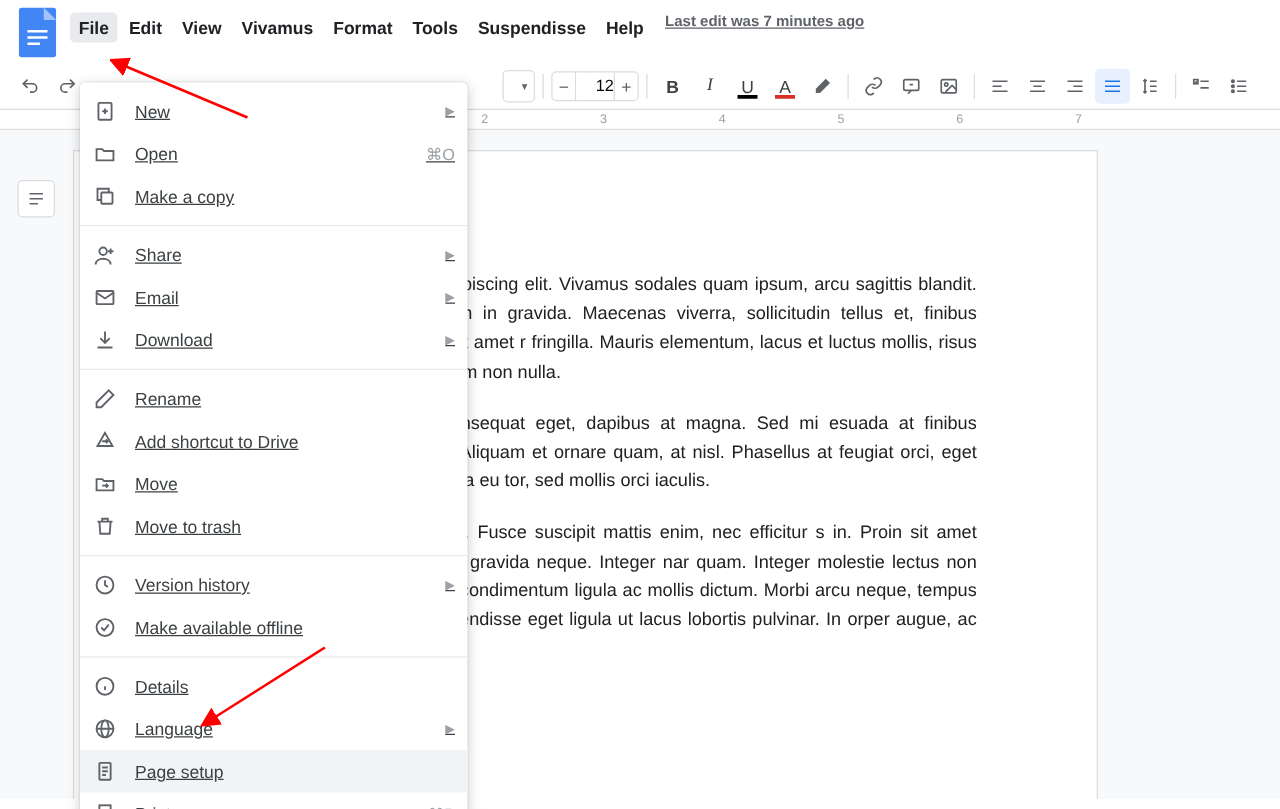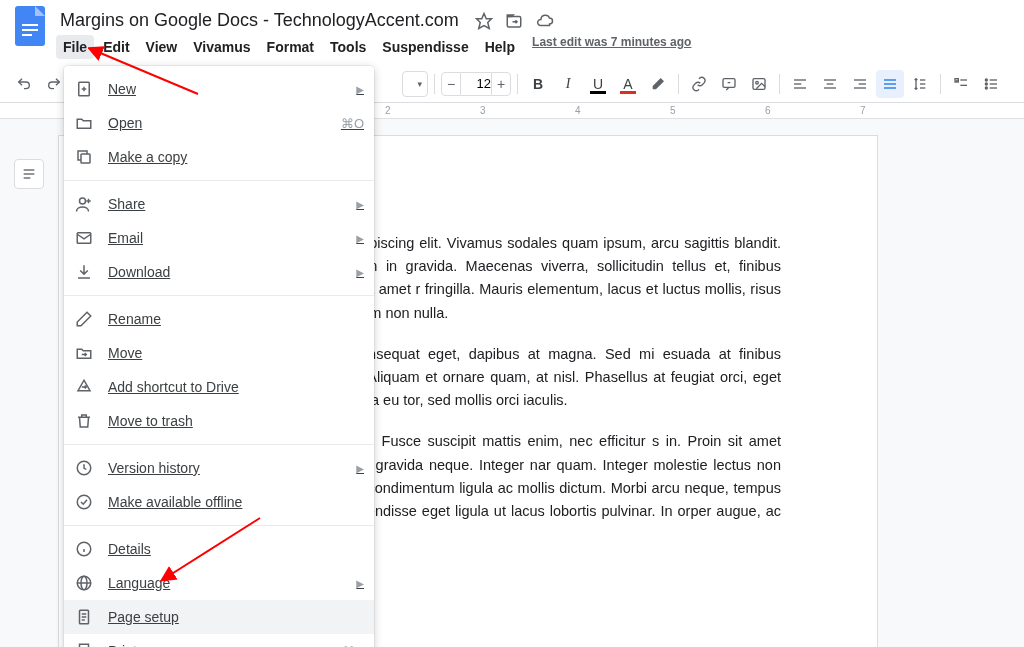--- a/index.html
+++ b/index.html
@@ -53,42 +53,20 @@
   <div class="docs-logo">
     <svg width="30" height="40" viewBox="0 0 30 40">
         <rect x="0" y="0" width="30" height="40" rx="3" fill="#4285f4"></rect>
         <path d="M20 0 L30 10 L20 10 Z" fill="#a1c2fa"></path>
         <rect x="7" y="18" width="16" height="2" fill="#fff"></rect>
         <rect x="7" y="23" width="16" height="2" fill="#fff"></rect>
         <rect x="7" y="28" width="10" height="2" fill="#fff"></rect>
       </svg>
   </div>
   <div class="title-area">
-    <div class="doc-title-row">
-      <div class="doc-title">Margins on Google Docs - TechnologyAccent.com</div>
-      <div class="title-icons">
-        <span>
-            <svg width="18" height="18" viewBox="0 0 24 24" fill="none" stroke="#5f6368" stroke-width="2">
-              <polygon points="12,2 15,9 22,9 17,14 19,22 12,18 5,22 7,14 2,9 9,9"></polygon>
-            </svg>
-          </span>
-        <span>
-            <svg width="18" height="18" viewBox="0 0 24 24" fill="none" stroke="#5f6368" stroke-width="2">
-              <rect x="3" y="6" width="18" height="14" rx="2"></rect>
-              <path d="M3 6 L9 6 L11 4 L3 4 Z" fill="#5f6368"></path>
-              <path d="M10 13 L16 13 M14 11 L16 13 L14 15" stroke="#5f6368"></path>
-            </svg>
-          </span>
-        <span>
-            <svg width="20" height="18" viewBox="0 0 24 24" fill="none" stroke="#5f6368" stroke-width="2">
-              <path d="M18 16a4 4 0 0 0 0-8 6 6 0 0 0-11.5 2A4 4 0 0 0 6 18h12z"></path>
-            </svg>
-          </span>
-      </div>
-    </div>
     <div class="menubar">
       <div class="menubar-item active">File</div>
       <div class="menubar-item">Edit</div>
       <div class="menubar-item">View</div>
       <div class="menubar-item">Vivamus</div>
       <div class="menubar-item">Format</div>
       <div class="menubar-item">Tools</div>
       <div class="menubar-item">Suspendisse</div>
       <div class="menubar-item">Help</div>
       <div class="last-edit">Last edit was 7 minutes ago</div>
@@ -301,34 +279,34 @@
     <span class="dd-icon">
         <svg width="18" height="18" viewBox="0 0 24 24" fill="none" stroke="#5f6368" stroke-width="2">
           <path d="M16 3l5 5L8 21H3v-5L16 3z"></path>
         </svg>
       </span>
     <span>Rename</span>
   </div>
   <div class="dd-item">
     <span class="dd-icon">
         <svg width="18" height="18" viewBox="0 0 24 24" fill="none" stroke="#5f6368" stroke-width="2">
+          <path d="M12 3L4 17h16L12 3z"></path>
+          <path d="M9 12h6M13 10l2 2-2 2"></path>
+        </svg>
+      </span>
+    <span>Add shortcut to Drive</span>
+  </div>
+  <div class="dd-item">
+    <span class="dd-icon">
+        <svg width="18" height="18" viewBox="0 0 24 24" fill="none" stroke="#5f6368" stroke-width="2">
           <path d="M3 7h6l2 2h10v10H3z"></path>
           <path d="M9 14h6M13 12l2 2-2 2"></path>
         </svg>
       </span>
     <span>Move</span>
-  </div>
-  <div class="dd-item">
-    <span class="dd-icon">
-        <svg width="18" height="18" viewBox="0 0 24 24" fill="none" stroke="#5f6368" stroke-width="2">
-          <path d="M12 3L4 17h16L12 3z"></path>
-          <path d="M9 12h6M13 10l2 2-2 2"></path>
-        </svg>
-      </span>
-    <span>Add shortcut to Drive</span>
   </div>
   <div class="dd-item">
     <span class="dd-icon">
         <svg width="18" height="18" viewBox="0 0 24 24" fill="none" stroke="#5f6368" stroke-width="2">
           <path d="M4 7h16M9 7V4h6v3M6 7l1 13h10l1-13"></path>
         </svg>
       </span>
     <span>Move to trash</span>
   </div>
   <div class="dd-sep"></div>

